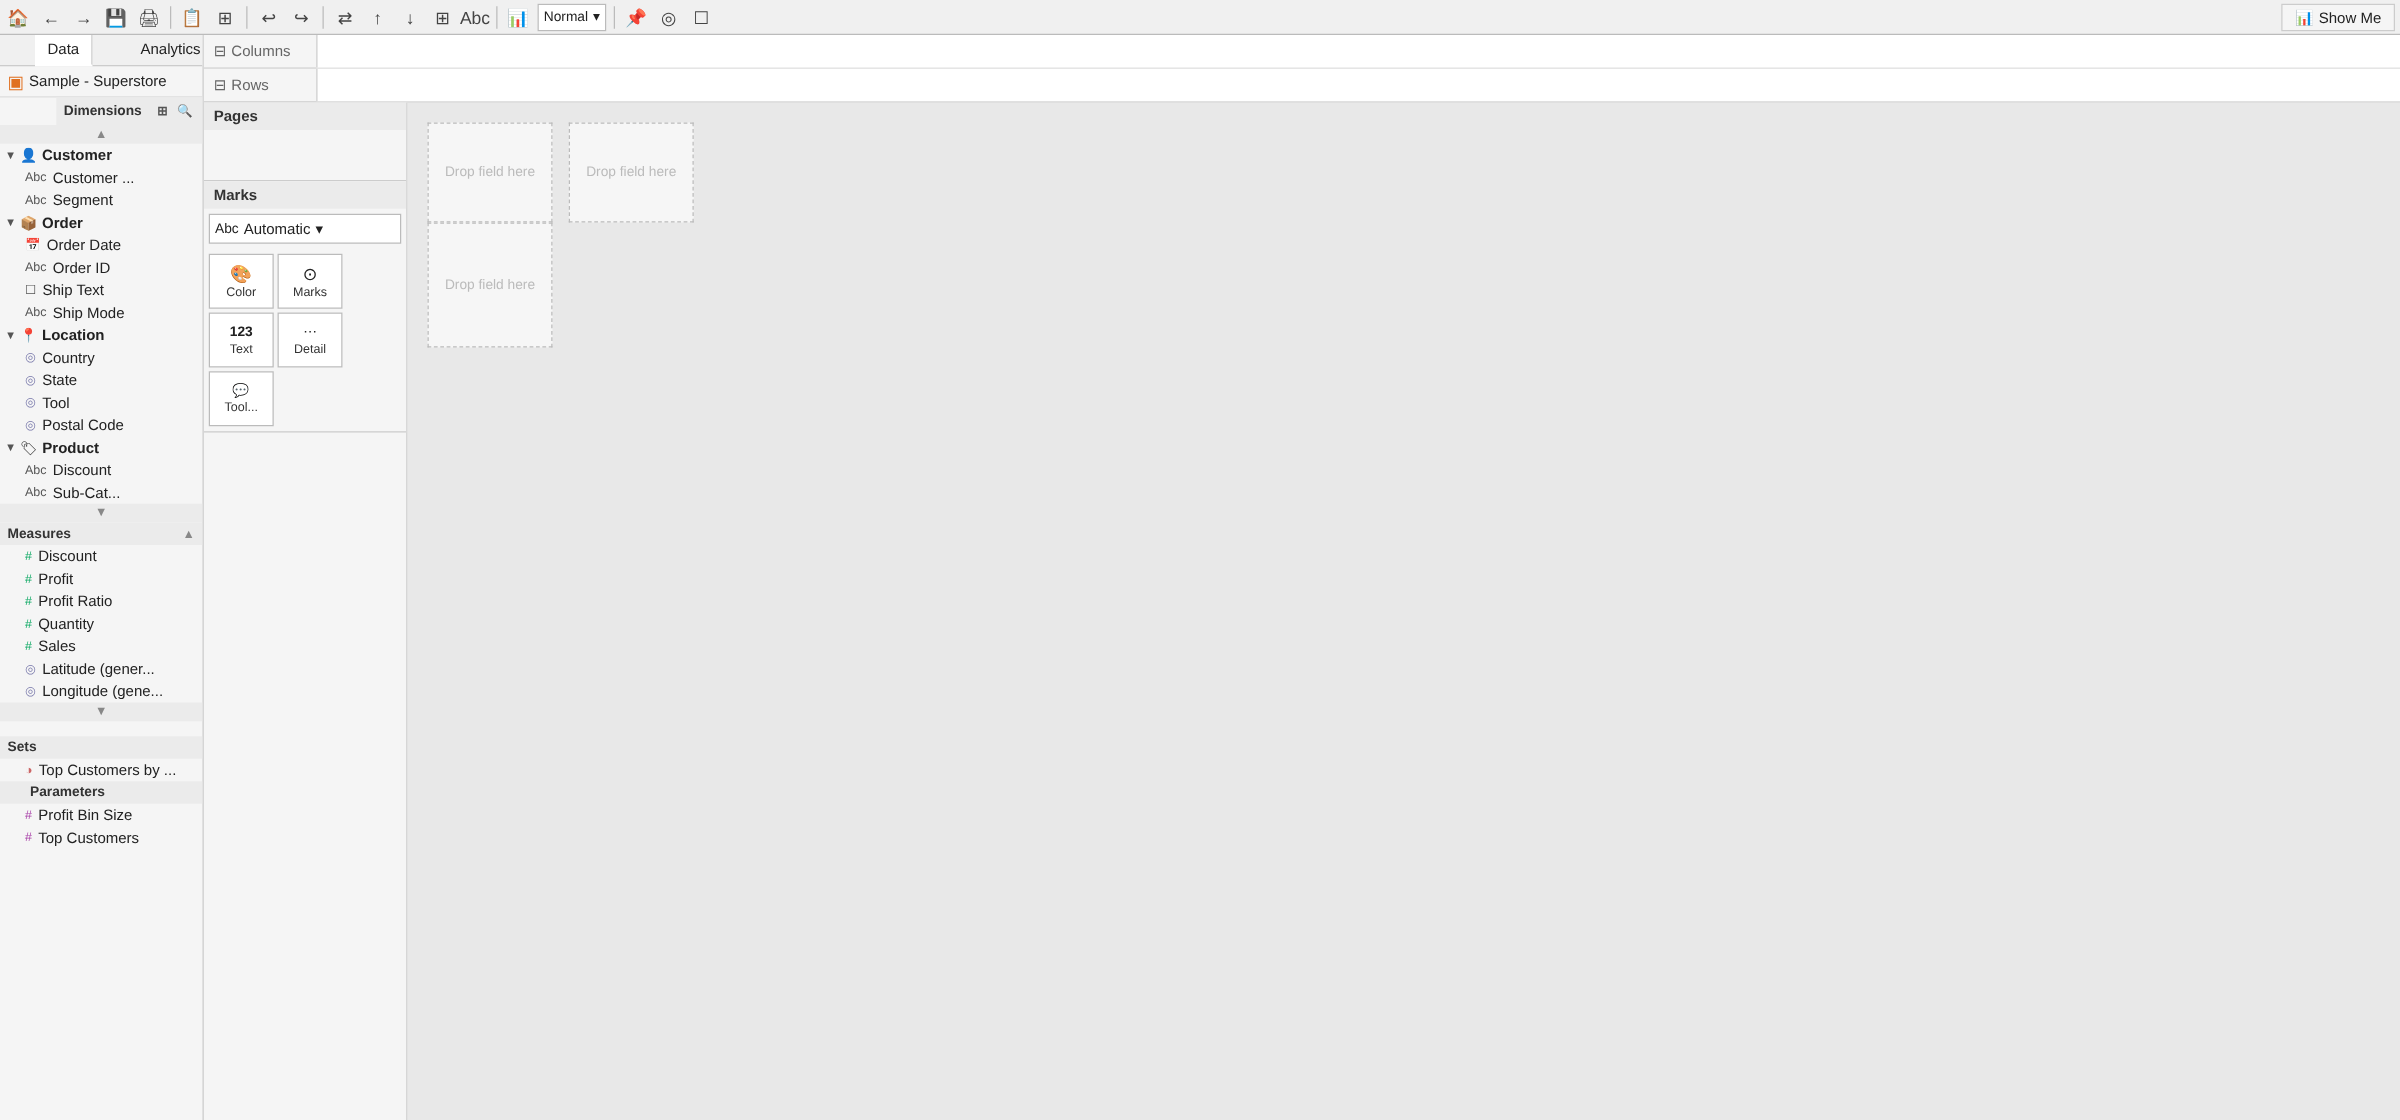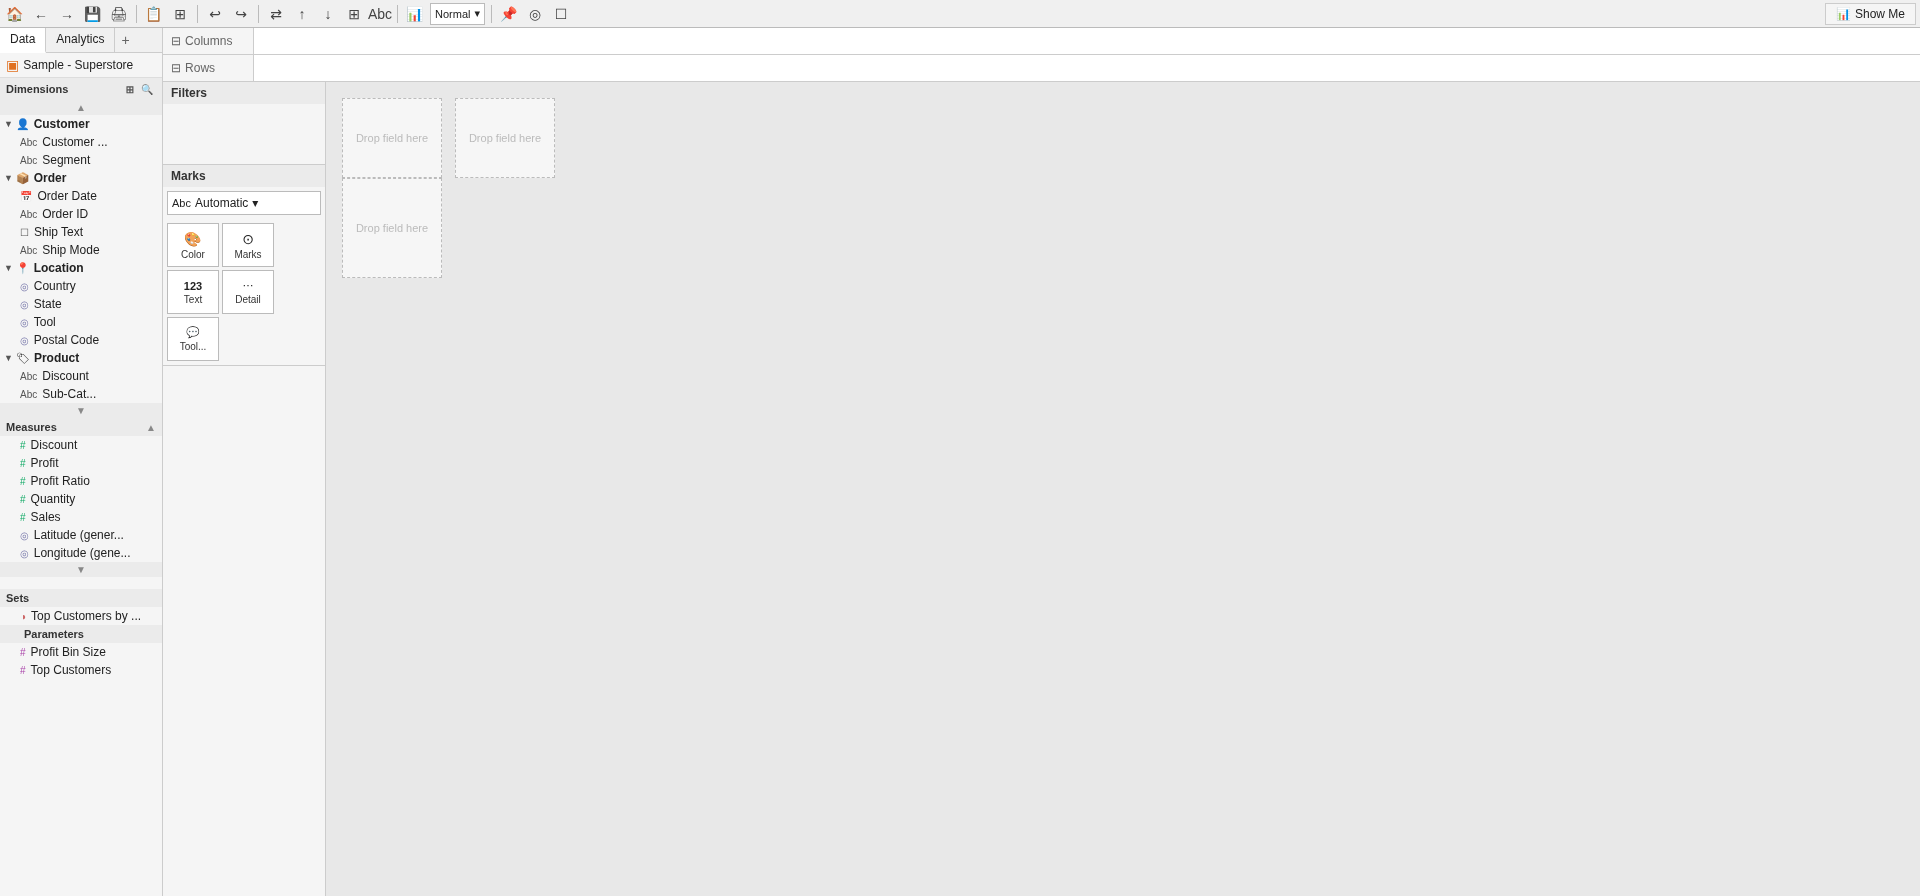--- a/index.html
+++ b/index.html
@@ -59,20 +59,21 @@
     #tab-bar {
       display: flex;
       border-bottom: 1px solid #ccc;
       background: #f0f0f0;
     }
     .tab {
       padding: 4px 10px;
       font-size: 12px;
       cursor: pointer;
       border-right: 1px solid #ccc;
+      margin-left: 28px;
     }
     .tab.active {
       background: white;
       border-bottom: 2px solid white;
       margin-bottom: -1px;
     }
     .tab-add {
       padding: 4px 6px;
       cursor: pointer;
       font-size: 14px;
@@ -94,20 +95,21 @@
     
     .section-header {
       display: flex;
       align-items: center;
       justify-content: space-between;
       padding: 3px 6px;
       font-weight: bold;
       font-size: 11px;
       color: #333;
       background: #ebebeb;
+      margin-left: 45px;
     }
     .section-tools {
       display: flex; gap: 2px;
     }
     .section-tool-btn {
       width: 16px; height: 16px;
       font-size: 10px; cursor: pointer;
       display: flex; align-items: center; justify-content: center;
       color: #555;
     }
@@ -541,27 +543,27 @@
         <span class="shelf-icon">⊟</span>
         <span>Rows</span>
       </div>
       <div class="shelf-content"></div>
     </div>
 
     <div id="middle-pane">
 
       <div id="left-cards">
 
-
         <div class="card">
           <div class="card-header">
-            <span>Filters</span>
+            <span>Pages</span>
           </div>
-          <div class="card-body" style="min-height:60px;"></div>
+          <div class="card-body"></div>
         </div>
+
 
         <div class="card">
           <div class="card-header">
             <span>Marks</span>
           </div>
           <div class="marks-dropdown">
             <span class="marks-icon">Abc</span>
             <span>Automatic</span>
             <span>▾</span>
           </div>

